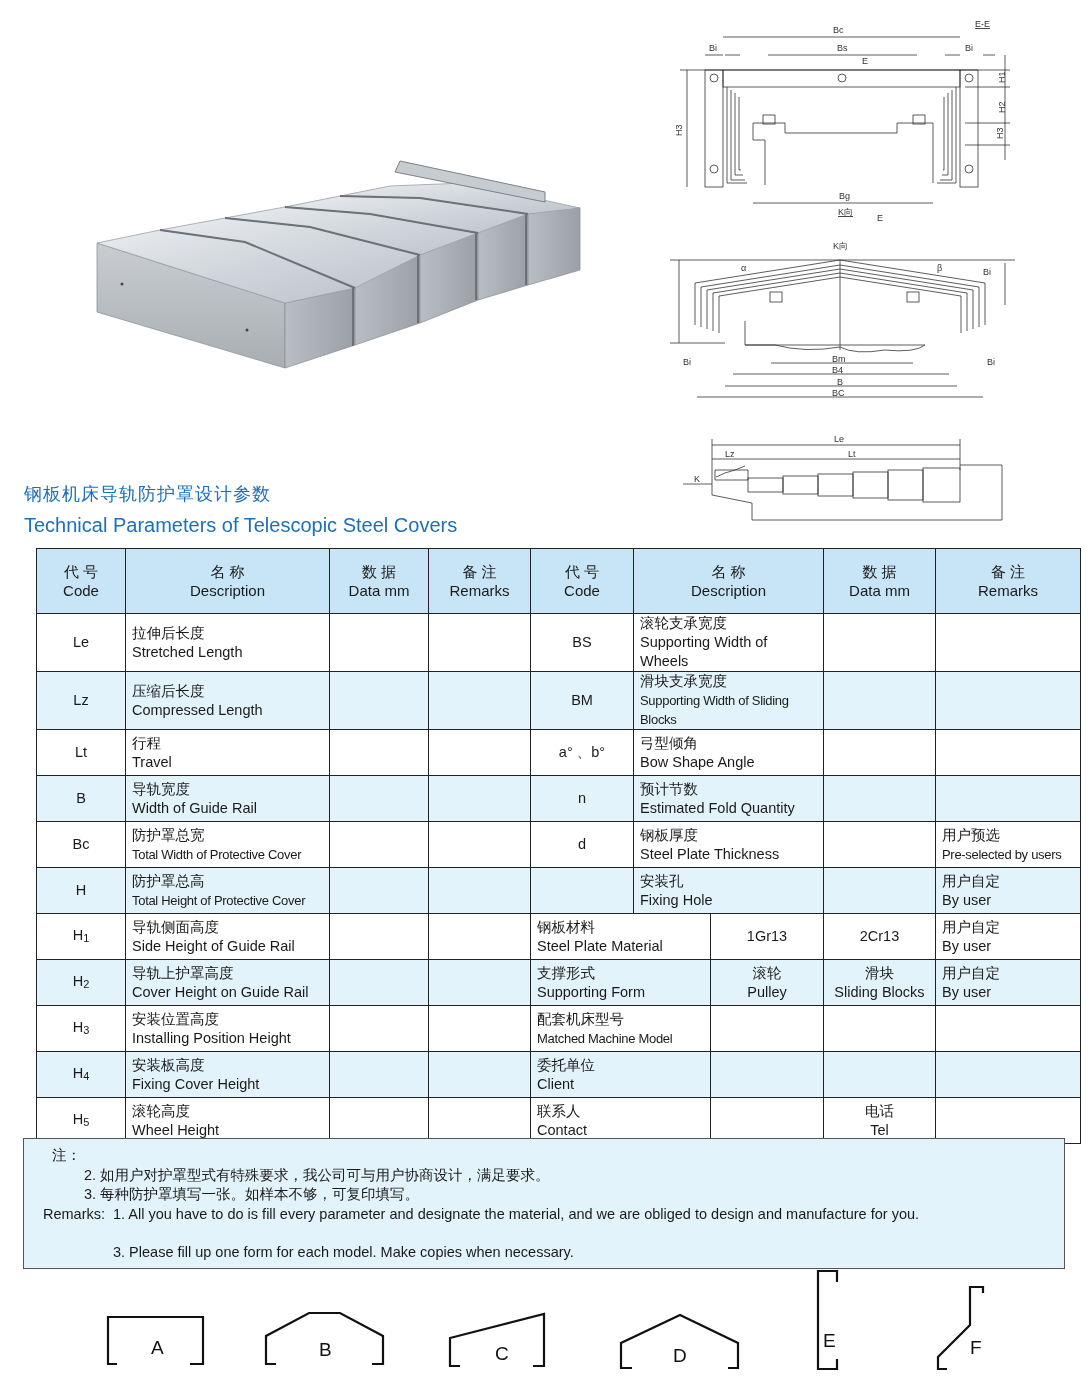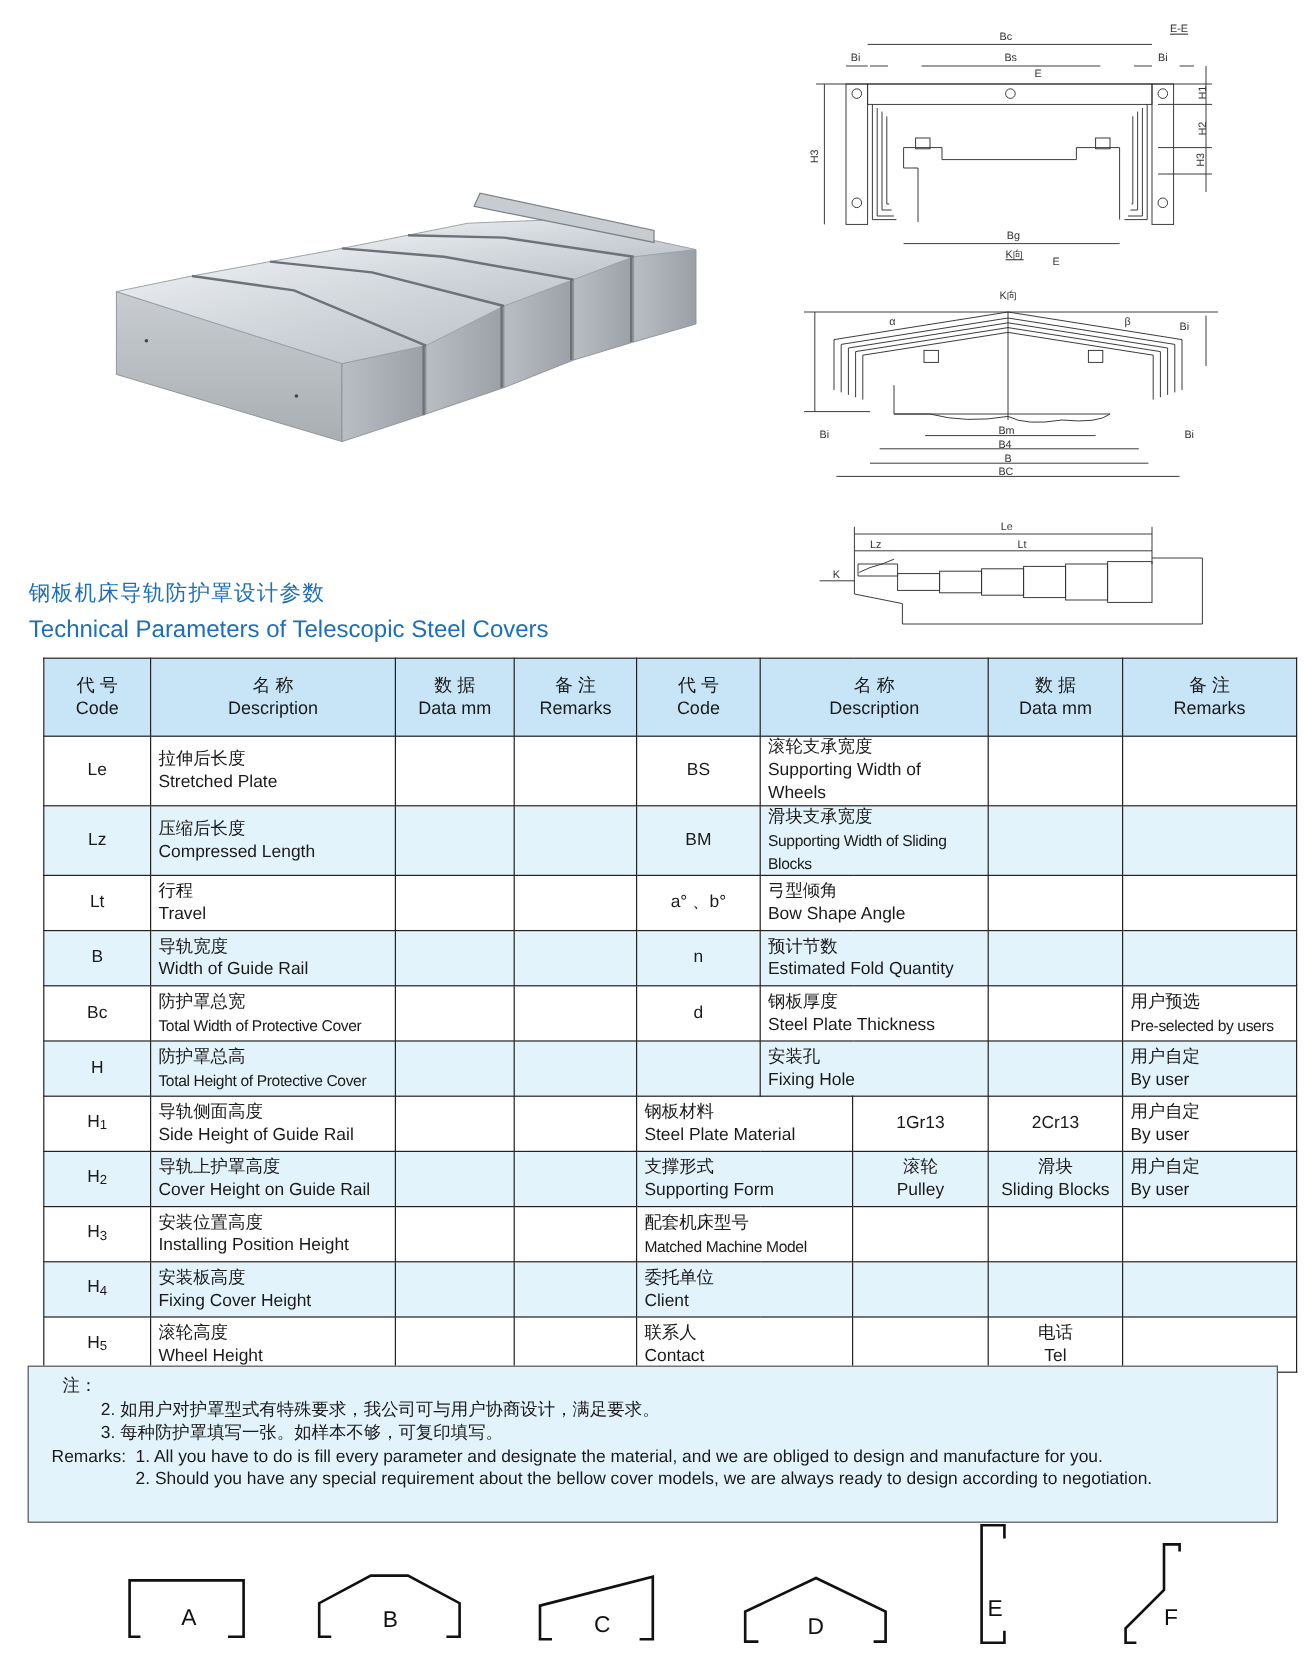--- a/index.html
+++ b/index.html
@@ -213,21 +213,21 @@
     <th>
           <div>备 注</div>
           <div>Remarks</div>
         </th>
   </tr>
 
   <tr class="norm">
     <td class="c">Le</td>
     <td class="l">
           <div>拉伸后长度</div>
-          <div>Stretched Plate</div>
+          <div>Stretched Length</div>
         </td>
     <td></td>
         <td></td>
     <td class="c">BS</td>
     <td class="l" colspan="2">
           <div>滚轮支承宽度</div>
           <div>Supporting Width of Wheels</div>
         </td>
     <td></td>
     <td class="l">
@@ -434,21 +434,21 @@
   </tr>
 </tbody>
   </table>
 
 <div class="remarks">
   <div class="line" style="left:28px;top:7px">注：</div>
   <div class="line" style="left:60px;top:27px">2. 如用户对护罩型式有特殊要求，我公司可与用户协商设计，满足要求。</div>
   <div class="line" style="left:60px;top:46px">3. 每种防护罩填写一张。如样本不够，可复印填写。</div>
   <div class="line" style="left:19px;top:66px">Remarks:</div>
   <div class="line" style="left:89px;top:66px">1. All you have to do is fill every parameter and designate the material, and we are obliged to design and manufacture for you.</div>
-  <div class="line" style="left:89px;top:85px">2. Should you have any special requirement about the bellow cover models, we are always ready to design according to negotiation.</div>
+  <div class="line" style="left:89px;top:104px">3. Please fill up one form for each model. Make copies when necessary.</div>
 </div>
 
 <svg style="left:90px;top:1265px" width="920" height="126" viewBox="0 0 920 126" font-family="Liberation Sans, sans-serif" font-size="19" fill="none" stroke="#111" stroke-width="2.2">
   <g>
     <path d="M27 99 H18 V52 H113 V99 H100"></path>
     <text x="61" y="89" fill="#111" stroke="none">A</text>
   </g>
   <g>
     <path d="M186 99 H176 V71 L219 48 H250 L293 71 V99 H282"></path>
     <text x="229" y="91" fill="#111" stroke="none">B</text>

